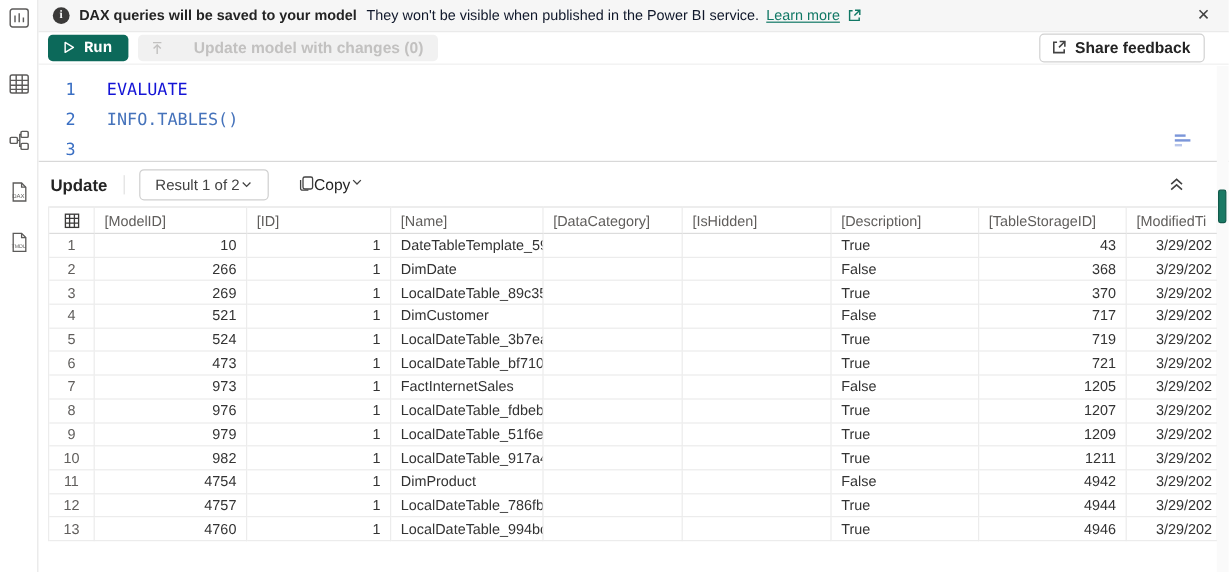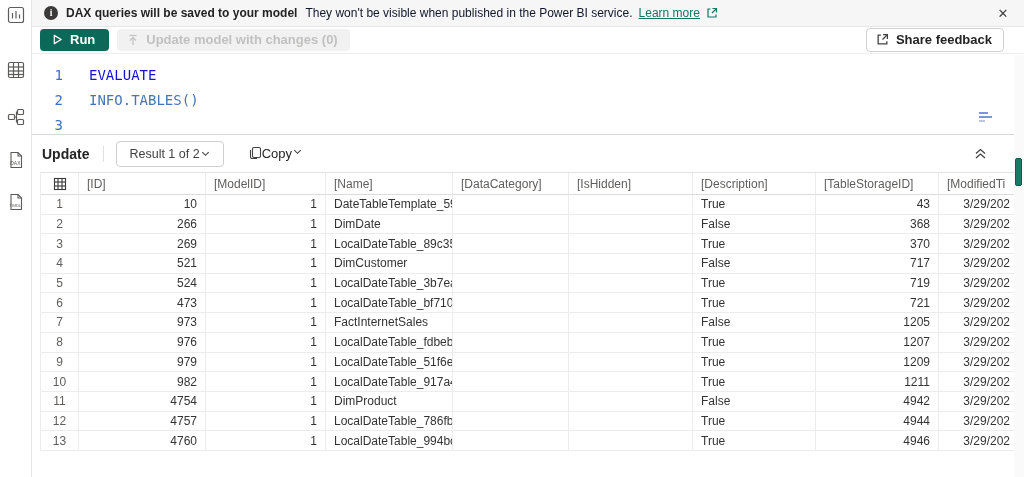--- a/index.html
+++ b/index.html
@@ -25,23 +25,23 @@
   .banner-link { color:#117865; text-decoration:underline; white-space:nowrap; cursor:pointer; }
   .ext-icon { width:12px; height:12px; margin-left:6px; color:#117865; }
   .banner-close { margin-left:auto; width:18px; height:18px; display:flex; align-items:center;
     justify-content:center; color:#424242; font-size:13px; cursor:pointer; }
 
   
   .cmdbar { position:absolute; left:32px; top:27px; width:992px; height:27px; background:#fff;
     border-bottom:1px solid #ededed; display:flex; align-items:center; padding:0 8px; }
   .run-btn { display:flex; align-items:center; gap:7px; background:#0c695a; color:#fff;
     border:none; border-radius:4px; padding:3px 14px 4px 12px; font-size:13px; font-weight:bold;
-    cursor:pointer; font-family:Liberation Sans, sans-serif; }
+    cursor:pointer; font-family:Liberation Mono, monospace; }
   .run-btn svg { width:11px; height:11px; }
-  .update-btn { display:flex; align-items:center; gap:7px; background:#f1f1f1; color:#c2c1c0;
+  .update-btn { display:flex; align-items:center; gap:24px; background:#f1f1f1; color:#c2c1c0;
     border:none; border-radius:4px; padding:3px 12px 4px 10px; font-size:13px; font-weight:bold;
     margin-left:8px; font-family:inherit; }
   .update-btn svg { width:12px; height:12px; }
   .feedback-btn { margin-left:auto; margin-right:12px; display:flex; align-items:center; gap:7px;
     background:#fff; border:1px solid #d1d1d1; border-radius:4px; padding:3px 11px 4px 9px;
     font-size:13px; font-weight:bold; color:#242424; cursor:pointer; font-family:inherit; }
   .feedback-btn svg { width:13px; height:13px; color:#424242; }
 
   
   .editor { position:absolute; left:32px; top:54px; width:992px; height:80px; background:#fff;
@@ -235,22 +235,22 @@
     <div class="grid-row grid-head">
       <div class="corner-cell">
         <svg viewBox="0 0 14 14" fill="none" stroke="currentColor" stroke-width="1.1">
           <rect x="1.5" y="1.5" width="11" height="11"></rect>
           <line x1="1.5" y1="5" x2="12.5" y2="5"></line>
             <line x1="1.5" y1="9" x2="12.5" y2="9"></line>
           <line x1="5" y1="1.5" x2="5" y2="12.5"></line>
             <line x1="9" y1="1.5" x2="9" y2="12.5"></line>
         </svg>
       </div>
-    <div>[ID]</div>
-        <div>[ModelID]</div>
+    <div>[ModelID]</div>
+        <div>[ID]</div>
         <div>[Name]</div>
         <div>[DataCategory]</div>
         <div>[IsHidden]</div>
         <div>[Description]</div>
         <div>[TableStorageID]</div>
         <div>[ModifiedTi</div>
       </div>
     <div class="grid-body">
         <div class="grid-row">
           <div>1</div>

